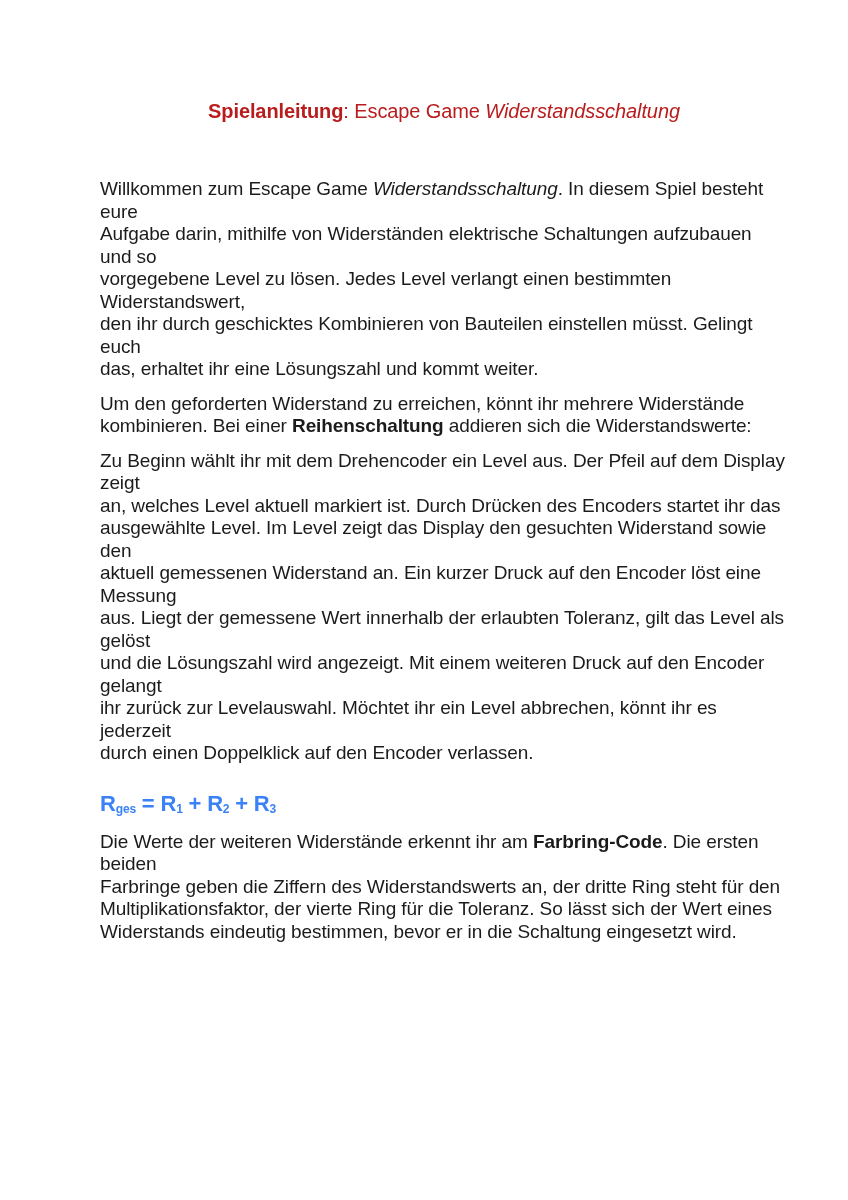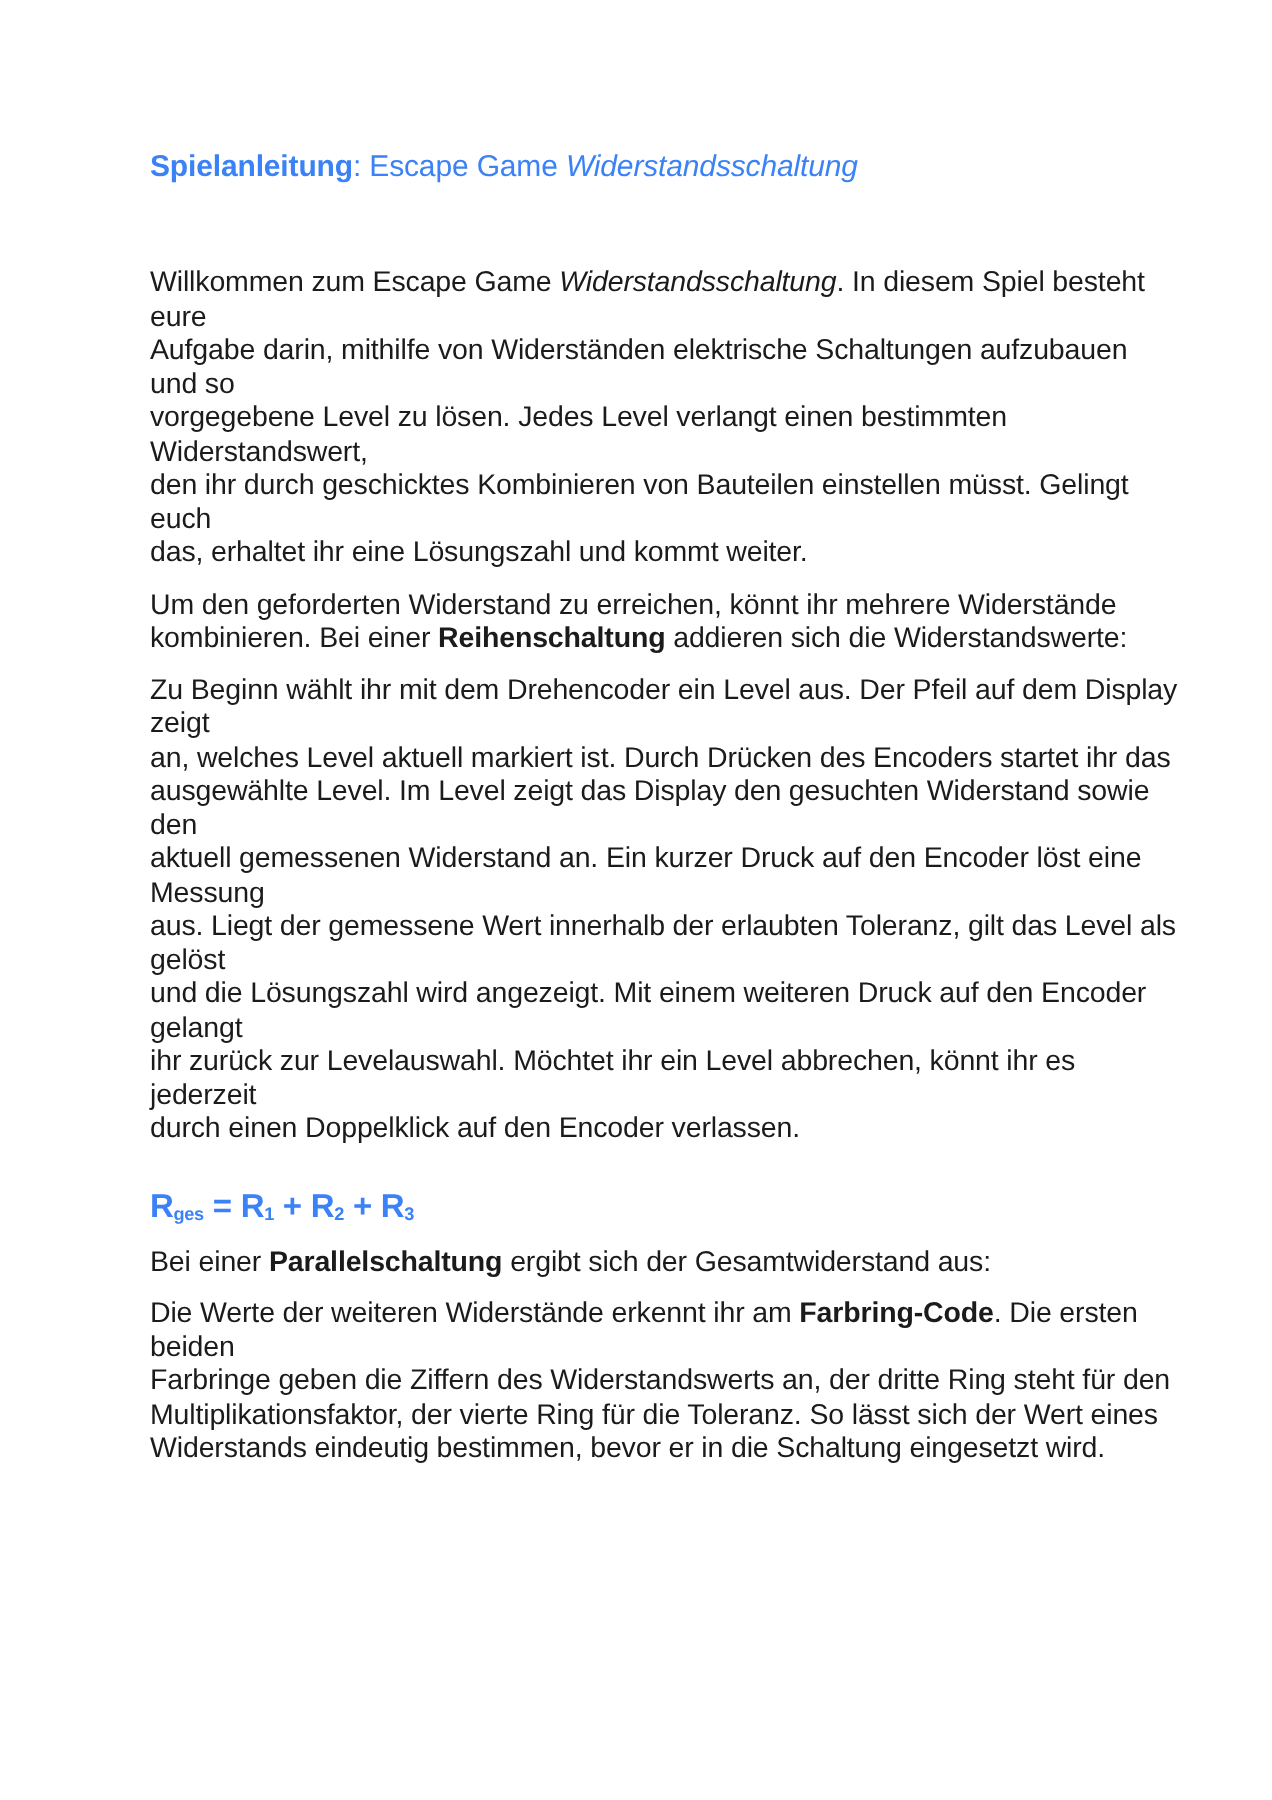--- a/index.html
+++ b/index.html
@@ -16,22 +16,23 @@
     overflow: hidden;
   }
   .content {
     padding: 96px 60px 0 100px;
   }
   h1.title {
     font-size: 20px;
     font-weight: 400;
     line-height: 30px;
     margin: 0 0 52px 0;
-    color: #3b82f6;
+    color: #b91c1c;
     letter-spacing: -0.1px;
+    text-align: center;
   }
   h1.title .b { font-weight: 700; }
   .i { font-style: italic; }
   .b { font-weight: 700; }
   p.body-text {
     font-size: 19px;
     line-height: 22.5px;
     letter-spacing: -0.1px;
     margin: 0 0 12px 0;
     white-space: pre-line;
@@ -73,21 +74,20 @@
 an, welches Level aktuell markiert ist. Durch Drücken des Encoders startet ihr das
 ausgewählte Level. Im Level zeigt das Display den gesuchten Widerstand sowie den
 aktuell gemessenen Widerstand an. Ein kurzer Druck auf den Encoder löst eine Messung
 aus. Liegt der gemessene Wert innerhalb der erlaubten Toleranz, gilt das Level als gelöst
 und die Lösungszahl wird angezeigt. Mit einem weiteren Druck auf den Encoder gelangt
 ihr zurück zur Levelauswahl. Möchtet ihr ein Level abbrechen, könnt ihr es jederzeit
 durch einen Doppelklick auf den Encoder verlassen.</span></p>
 
   <p class="formula"><span>R</span><sub>ges</sub><span> = R</span><sub>1</sub><span> + R</span><sub>2</sub><span> + R</span><sub>3</sub></p>
 
-  <p class="body-text"><span>Bei einer </span><span class="b">Parallelschaltung</span><span> ergibt sich der Gesamtwiderstand aus:</span></p>
 
 
 
   <p class="body-text gap-before"><span>Die Werte der weiteren Widerstände erkennt ihr am </span><span class="b">Farbring-Code</span><span>. Die ersten beiden
 Farbringe geben die Ziffern des Widerstandswerts an, der dritte Ring steht für den
 Multiplikationsfaktor, der vierte Ring für die Toleranz. So lässt sich der Wert eines
 Widerstands eindeutig bestimmen, bevor er in die Schaltung eingesetzt wird.</span></p>
 
 </div>
 

